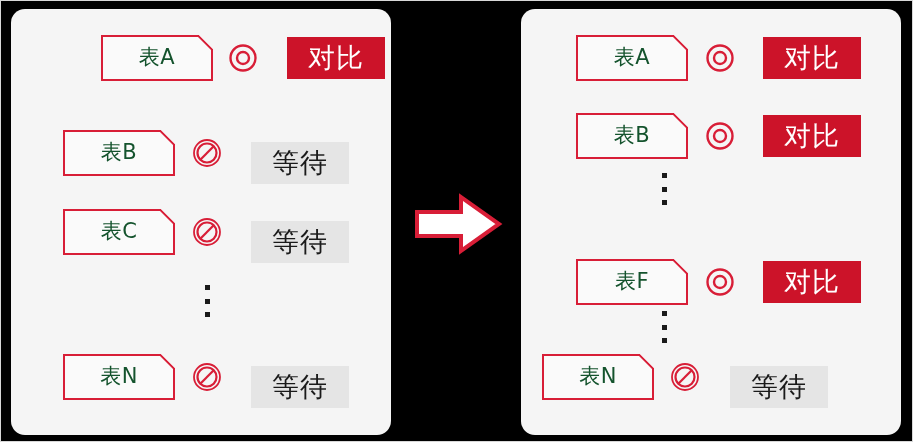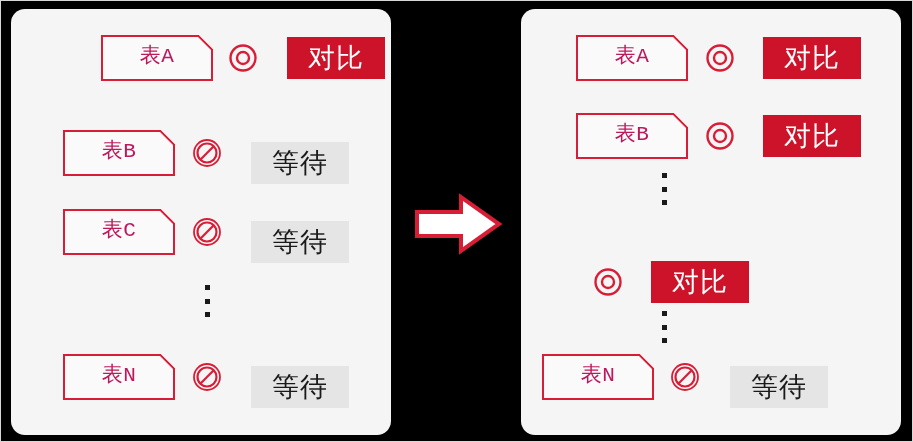--- a/index.html
+++ b/index.html
@@ -37,28 +37,27 @@
     height: 48px;
   }
 
   
   .tag {
     position: relative;
     width: 112px;
     height: 46px;
     box-sizing: border-box;
     background: #ffffff;
-    color: #be185d;
+    color: #14532d;
     font-size: 21px;
     line-height: 44px;
     text-align: center;
     letter-spacing: 0.5px;
     -webkit-clip-path: polygon(0 0, calc(100% - 14px) 0, 100% 14px, 100% 100%, 0 100%);
     clip-path: polygon(0 0, calc(100% - 14px) 0, 100% 14px, 100% 100%, 0 100%);
-    font-family: Liberation Mono, monospace;
   }
   .tag::before {
     content: "";
     position: absolute;
     inset: 0;
     background: #d81e37;
     -webkit-clip-path: polygon(0 0, calc(100% - 14px) 0, 100% 14px, 100% 100%, 0 100%);
     clip-path: polygon(0 0, calc(100% - 14px) 0, 100% 14px, 100% 100%, 0 100%);
     z-index: 0;
   }
@@ -214,20 +213,23 @@
         </div>
         <div class="icon-slot" style="margin-left: 10px;">
           <svg viewBox="0 0 30 30" class="status-icon">
             <circle cx="15" cy="15" r="12.5" fill="none" stroke="#d81e37" stroke-width="2.4"></circle>
             <circle cx="15" cy="15" r="6" fill="none" stroke="#d81e37" stroke-width="2.4"></circle>
           </svg>
         </div>
         <div class="chip active" style="margin-left: 21px;">对比</div>
       </div>
       <div class="row" style="left: 55px; top: 249px;">
+        <div class="tag">
+          <span>表F</span>
+        </div>
         <div class="icon-slot" style="margin-left: 10px;">
           <svg viewBox="0 0 30 30" class="status-icon">
             <circle cx="15" cy="15" r="12.5" fill="none" stroke="#d81e37" stroke-width="2.4"></circle>
             <circle cx="15" cy="15" r="6" fill="none" stroke="#d81e37" stroke-width="2.4"></circle>
           </svg>
         </div>
         <div class="chip active" style="margin-left: 21px;">对比</div>
       </div>
       <div class="row" style="left: 21px; top: 344px;">
         <div class="tag">

